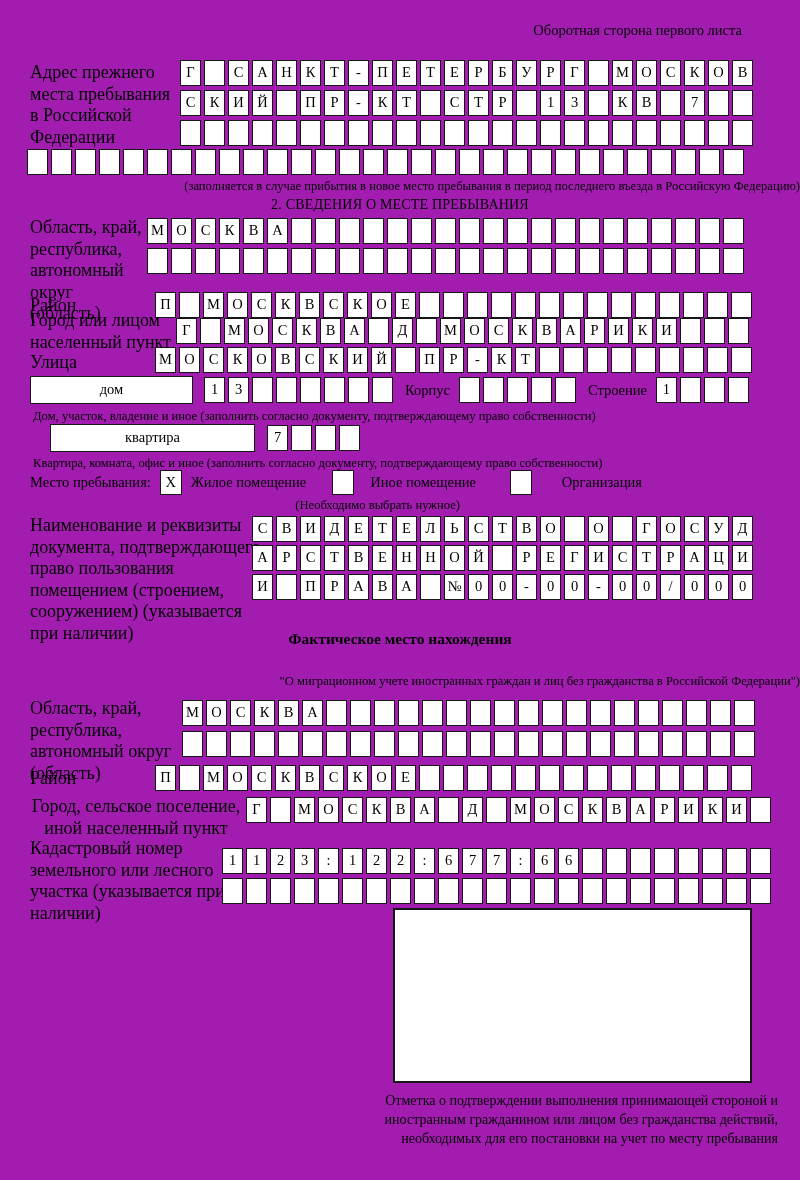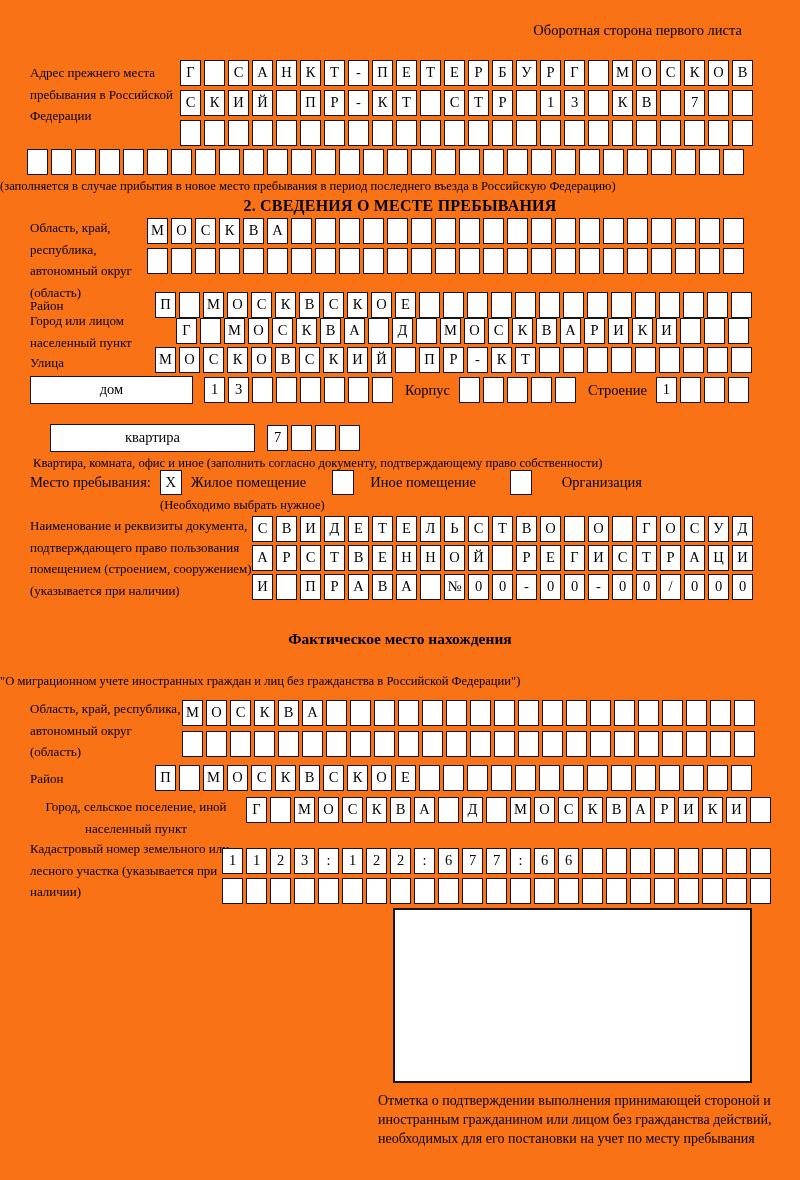--- a/index.html
+++ b/index.html
@@ -2,36 +2,36 @@
 <html><head>
 <meta charset="utf-8">
 <style>
   * { margin:0; padding:0; box-sizing:border-box; }
   html,body { background:#ffffff; }
   body {
     width:800px; height:1180px;
     font-family:"Liberation Serif", serif;
     color:#000;
   }
-  .page { position:relative; width:800px; height:1180px; overflow:hidden; background:#f97316; }
+  .page { position:relative; width:800px; height:1180px; overflow:hidden; background:#a21caf; }
   .abs { position:absolute; }
-  .lbl { font-size:13px; line-height:21.5px; }
+  .lbl { font-size:18px; line-height:21.5px; }
   .cells { display:flex; flex-wrap:nowrap; }
   .cell {
     flex:0 0 auto;
     width:21px; height:26px;
     border:1.6px solid #161616;
     margin-right:3px;
     text-align:center;
     font-size:14.5px; line-height:22px;
     background:#fff;
   }
   .note { font-size:12.6px; line-height:17px; }
-  .center { text-align:left; }
-  .title { font-weight:bold; font-size:16px; text-align:center; letter-spacing:0.2px; }
+  .center { text-align:right; }
+  .title { font-weight:normal; font-size:14px; text-align:center; letter-spacing:0.2px; }
   .subtitle { font-weight:bold; font-size:15.5px; text-align:center; }
   .wbox {
     flex:0 0 auto;
     height:28px;
     border:1.6px solid #161616;
     text-align:center;
     font-size:14.5px; line-height:25px;
     background:#fff;
   }
   .hrow { display:flex; align-items:center; }
@@ -332,20 +332,21 @@
         <span class="cell"></span>
       </div>
     <span class="inl">Строение</span>
     <div class="cells">
         <span class="cell">1</span>
         <span class="cell"></span>
         <span class="cell"></span>
         <span class="cell"></span>
       </div>
   </div>
+  <div class="abs note" style="left:33px; top:408px; width:740px;">Дом, участок, владение и иное (заполнить согласно документу, подтверждающему право собственности)</div>
 
   <div class="abs hrow" style="left:30px; top:424px;">
     <div class="wbox" style="width:205px;margin-left:20px;">квартира</div>
     <div class="cells" style="margin-left:12px;">
         <span class="cell">7</span>
         <span class="cell"></span>
         <span class="cell"></span>
         <span class="cell"></span>
       </div>
   </div>

